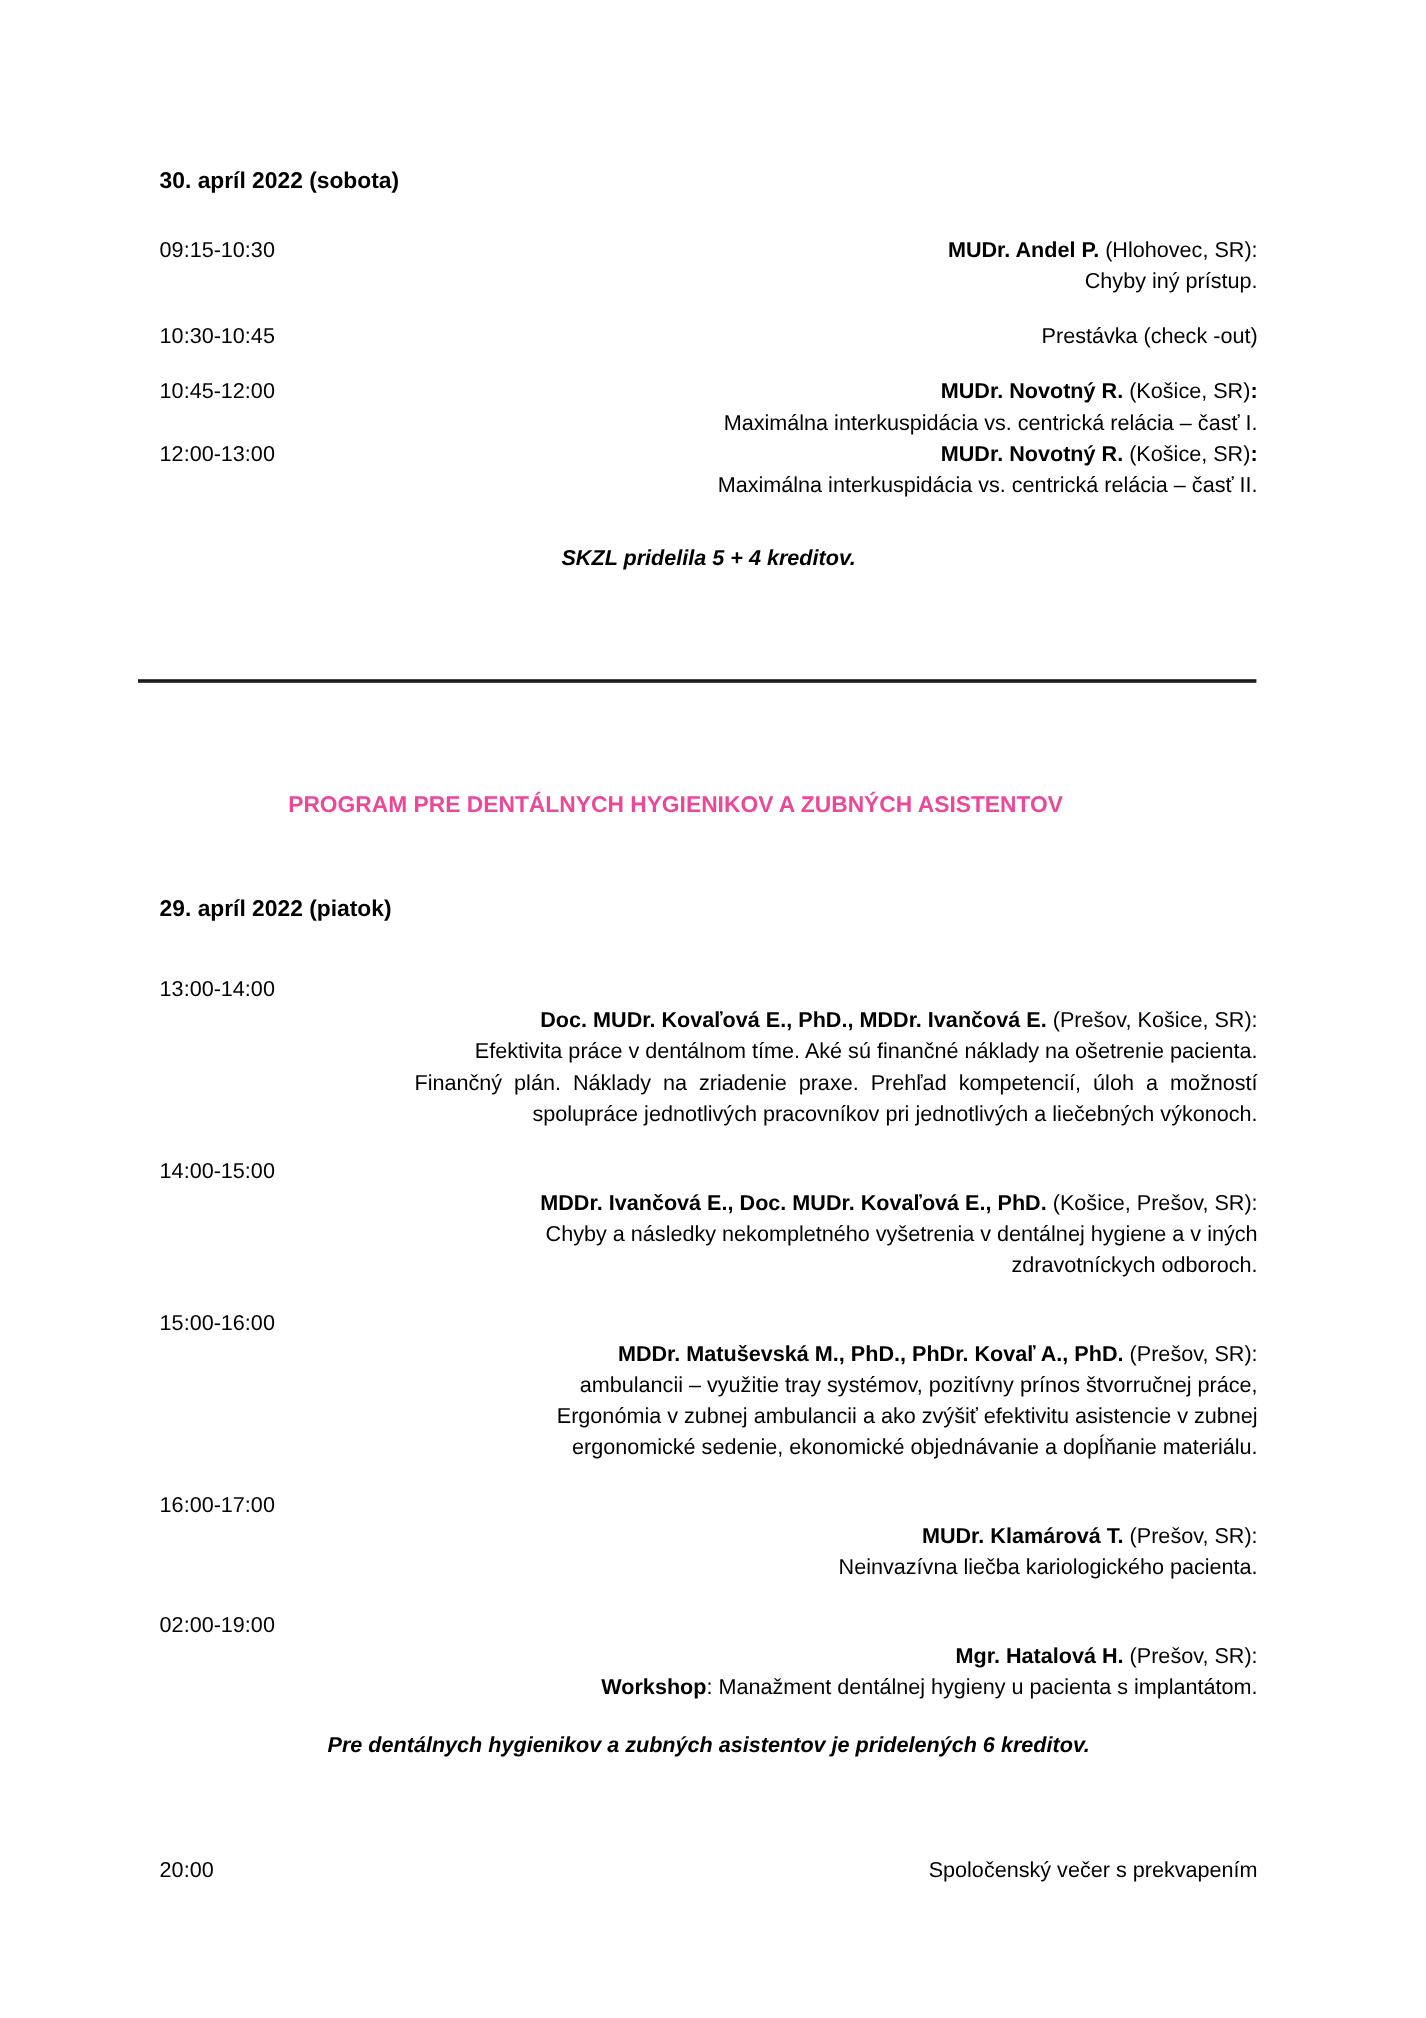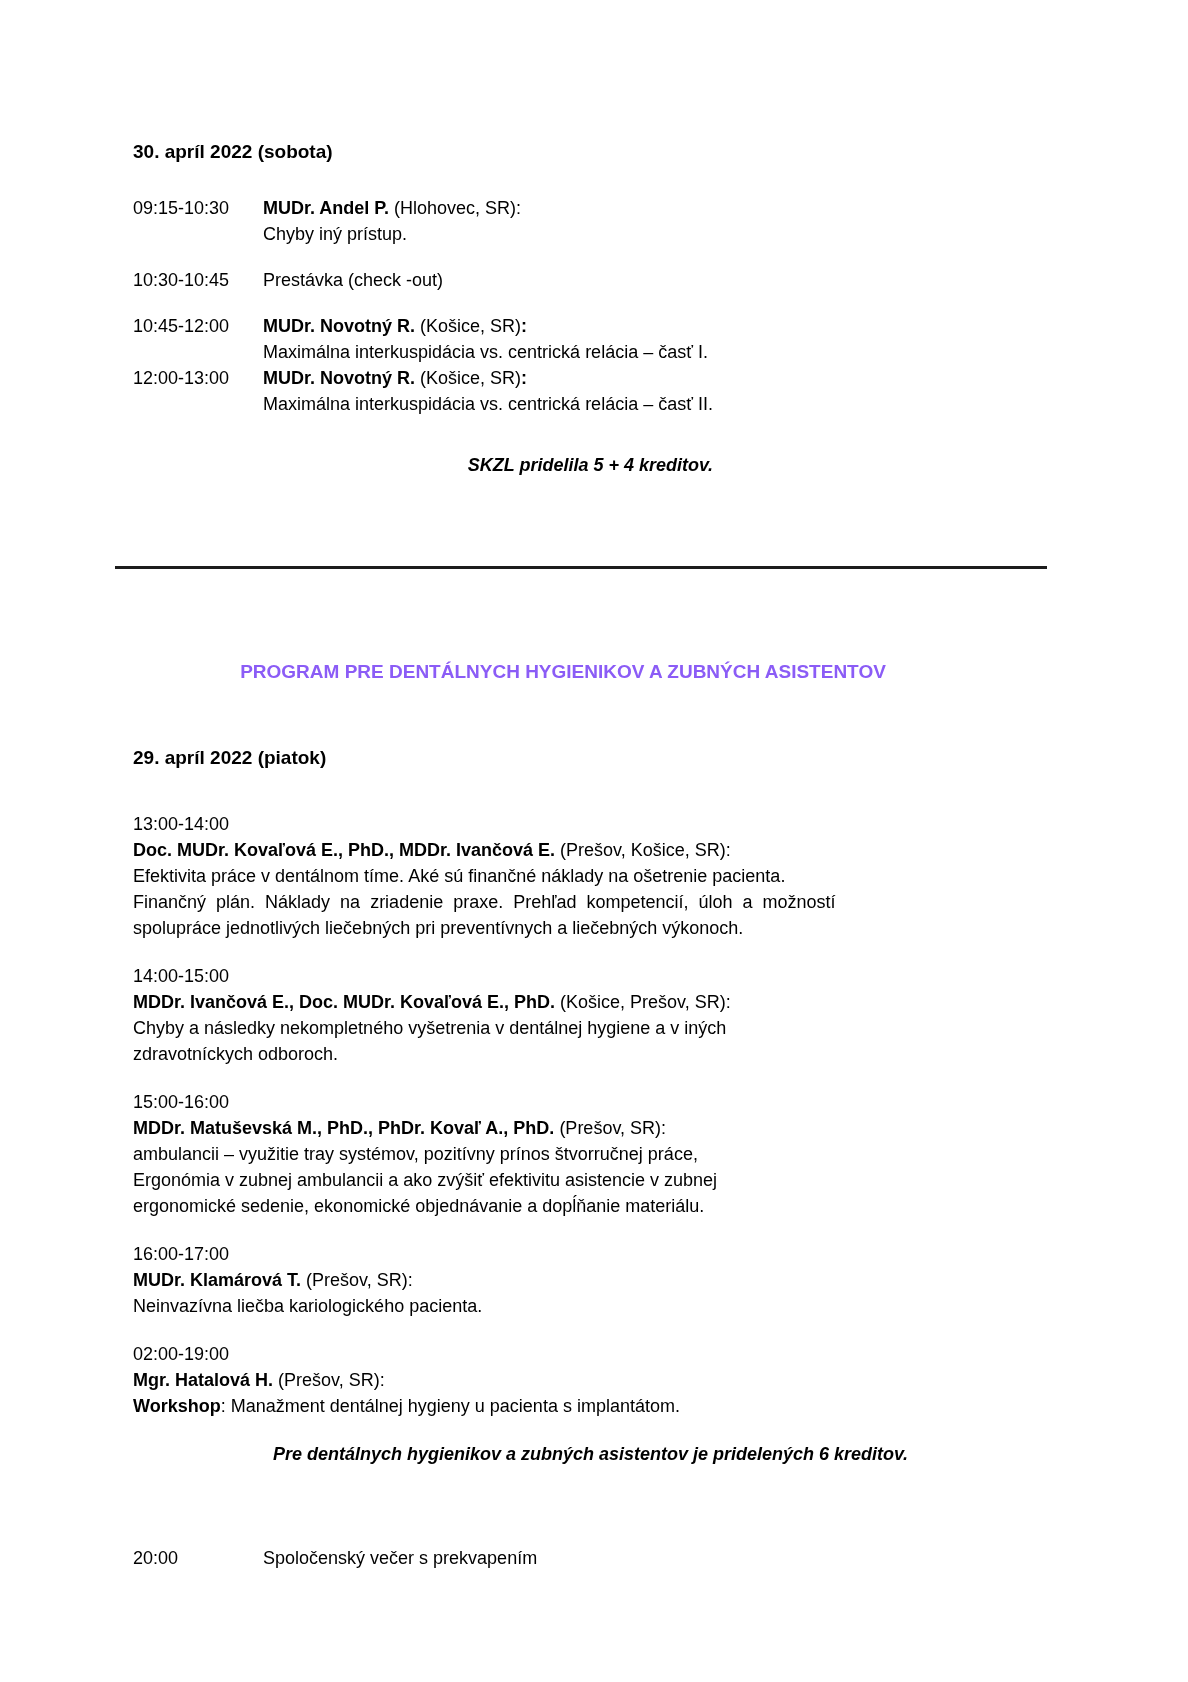--- a/index.html
+++ b/index.html
@@ -18,40 +18,40 @@
   }
   .date-heading {
     font-size:19px;
     font-weight:bold;
     margin:0 0 30px 0;
     line-height:26px;
   }
   .session-row { display:flex; margin:0 0 20px 0; }
   .session-row.tight { margin-bottom:0; }
   .col-time { width:130px; flex:none; white-space:nowrap; }
-  .col-body { flex:1; min-width:0; }
+  .col-body { flex:1; min-width:0;text-align:right; }
   .line { white-space:nowrap; }
   .line.justified { word-spacing:5px; }
   b.name { font-weight:bold; }
   .credits-note {
     font-weight:bold;
     font-style:italic;
     margin:35px 0 0 0;
     white-space:nowrap;
     text-align:center;
   }
   .divider {
     border:none;
     border-top:3px solid #1c1c1c;
     margin:88px 0 0 -18px;
     width:932px;
     height:0;
   }
   .red-title {
-    color:#8b5cf6;
+    color:#ec4899;
     font-size:19px;
     font-weight:bold;
     text-align:center;
     margin:90px 0 0 0;
     padding-right:55px;
     line-height:26px;
   }
   .purple { color:#000000; }
   .purple-section .date-heading { margin-top:60px; margin-bottom:40px; }
   .purple-section .session-row { margin-bottom:22px;flex-direction:column; }
@@ -106,21 +106,21 @@
     <h1 class="red-title">PROGRAM PRE DENTÁLNYCH HYGIENIKOV A ZUBNÝCH ASISTENTOV</h1>
 
     <h2 class="date-heading purple">29. apríl 2022 (piatok)</h2>
 
     <div class="session-row purple">
       <div class="col-time">13:00-14:00</div>
       <div class="col-body">
         <div class="line"><b class="name">Doc. MUDr. Kovaľová E., PhD., MDDr. Ivančová E.</b><span> (Prešov, Košice, SR):</span></div>
         <div class="line">Efektivita práce v dentálnom tíme. Aké sú finančné náklady na ošetrenie pacienta.</div>
         <div class="line justified">Finančný plán. Náklady na zriadenie praxe. Prehľad kompetencií, úloh a možností</div>
-        <div class="line">spolupráce jednotlivých liečebných pri preventívnych a liečebných výkonoch.</div>
+        <div class="line">spolupráce jednotlivých pracovníkov pri jednotlivých a liečebných výkonoch.</div>
       </div>
     </div>
 
     <div class="session-row purple">
       <div class="col-time">14:00-15:00</div>
       <div class="col-body">
         <div class="line"><b class="name">MDDr. Ivančová E., Doc. MUDr. Kovaľová E., PhD.</b><span> (Košice, Prešov, SR):</span></div>
         <div class="line">Chyby a následky nekompletného vyšetrenia v dentálnej hygiene a v iných</div>
         <div class="line">zdravotníckych odboroch.</div>
       </div>

